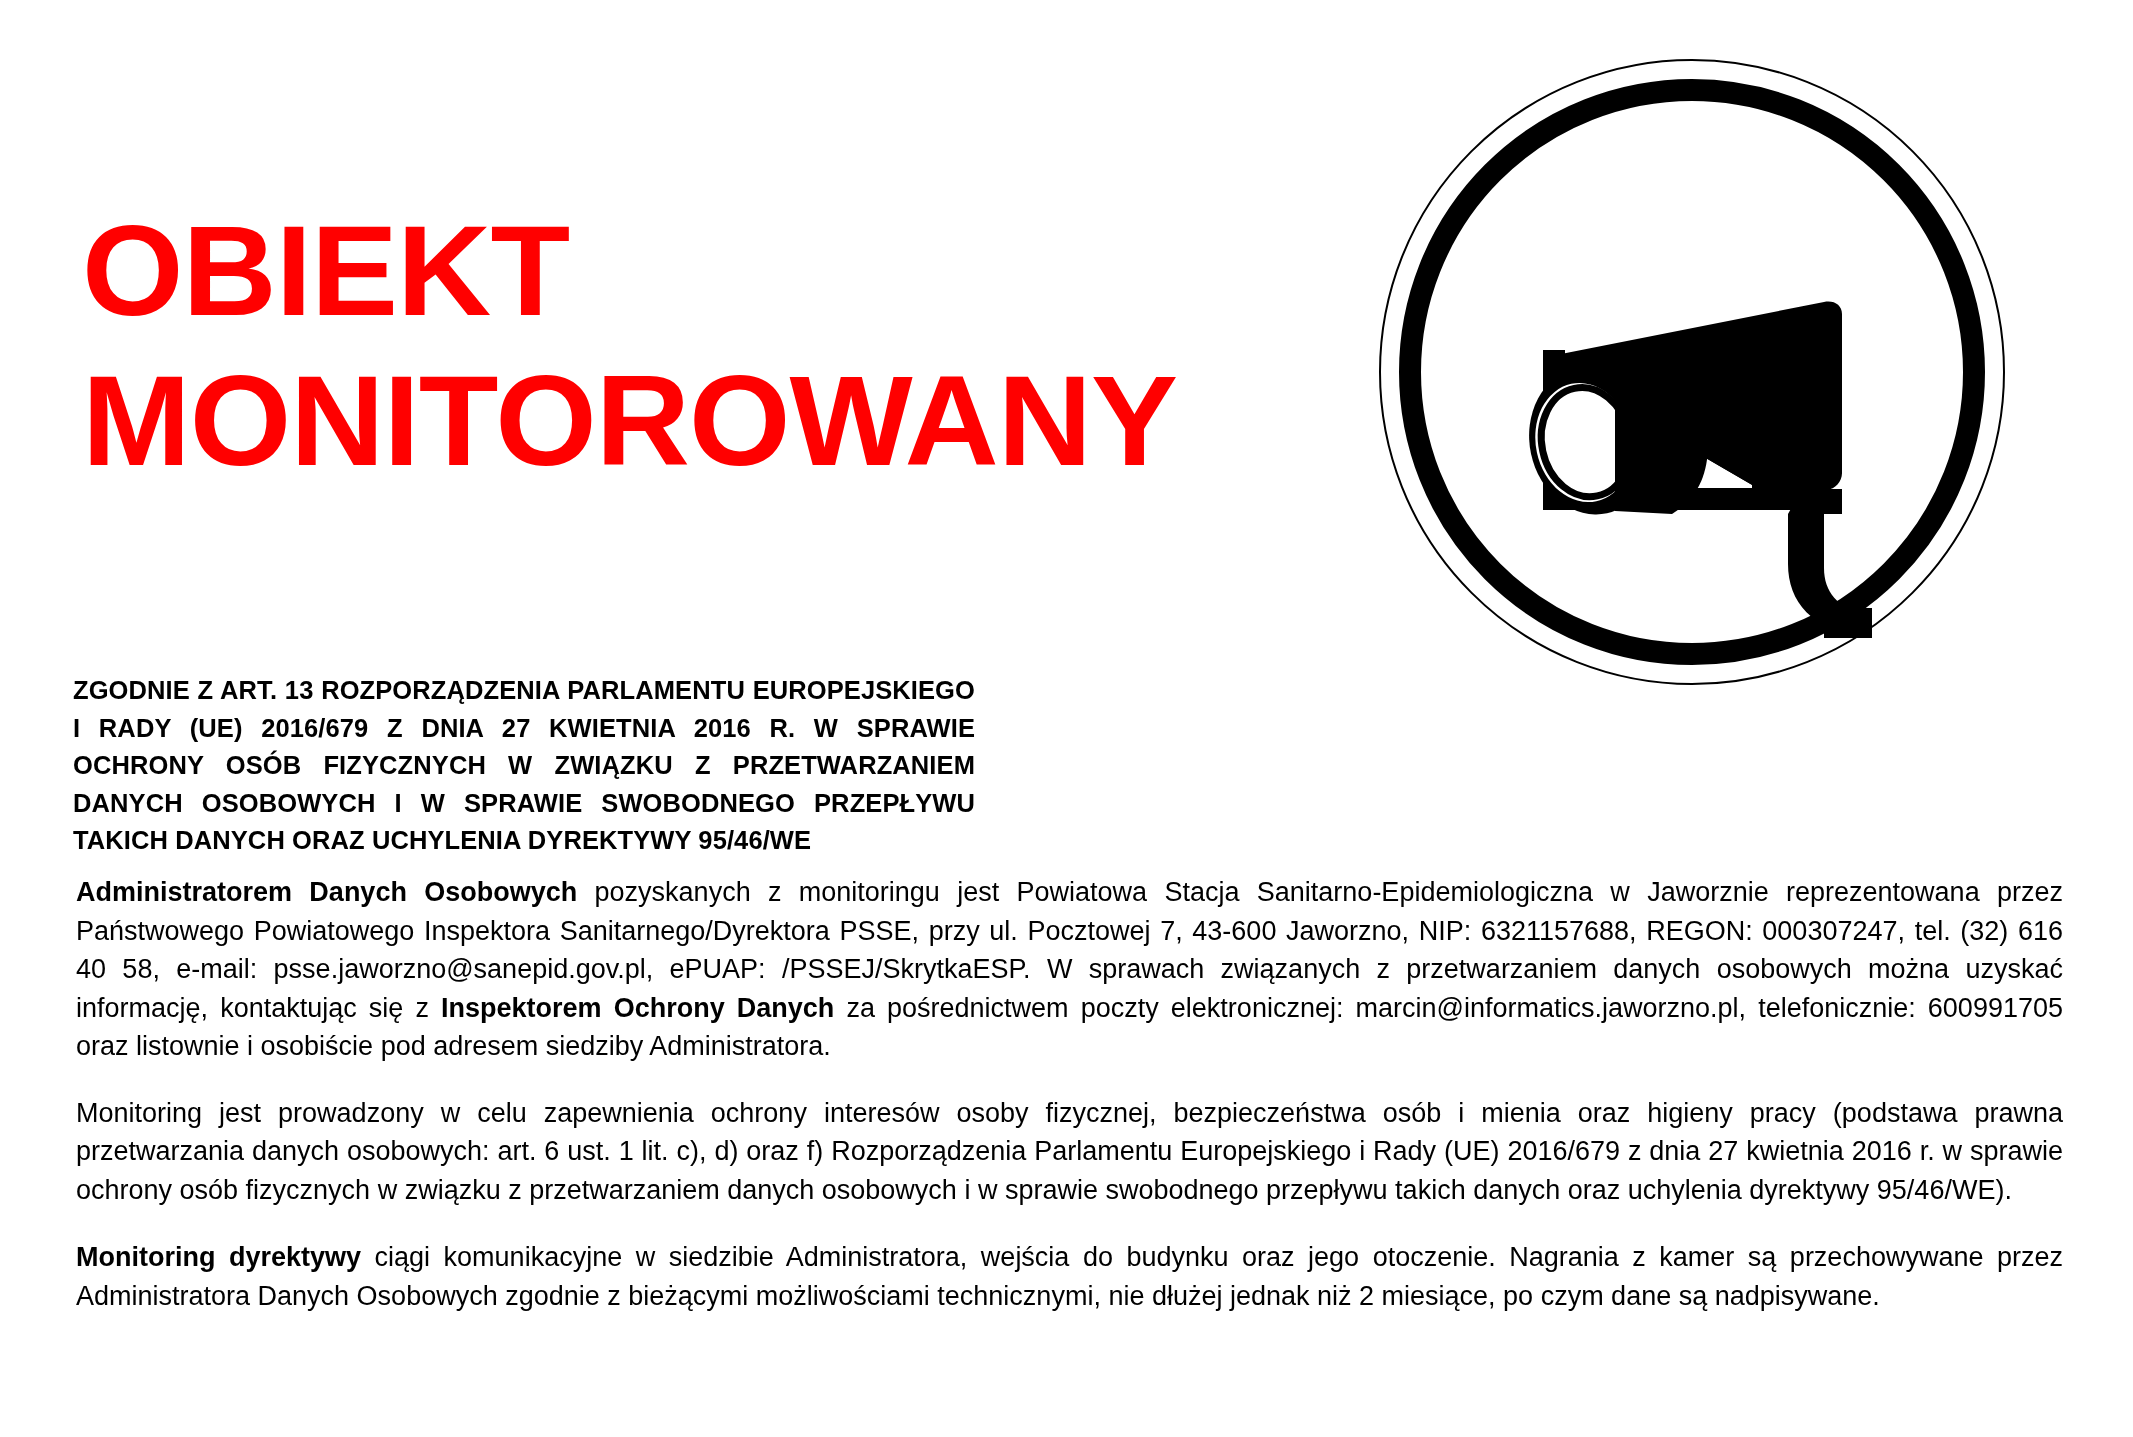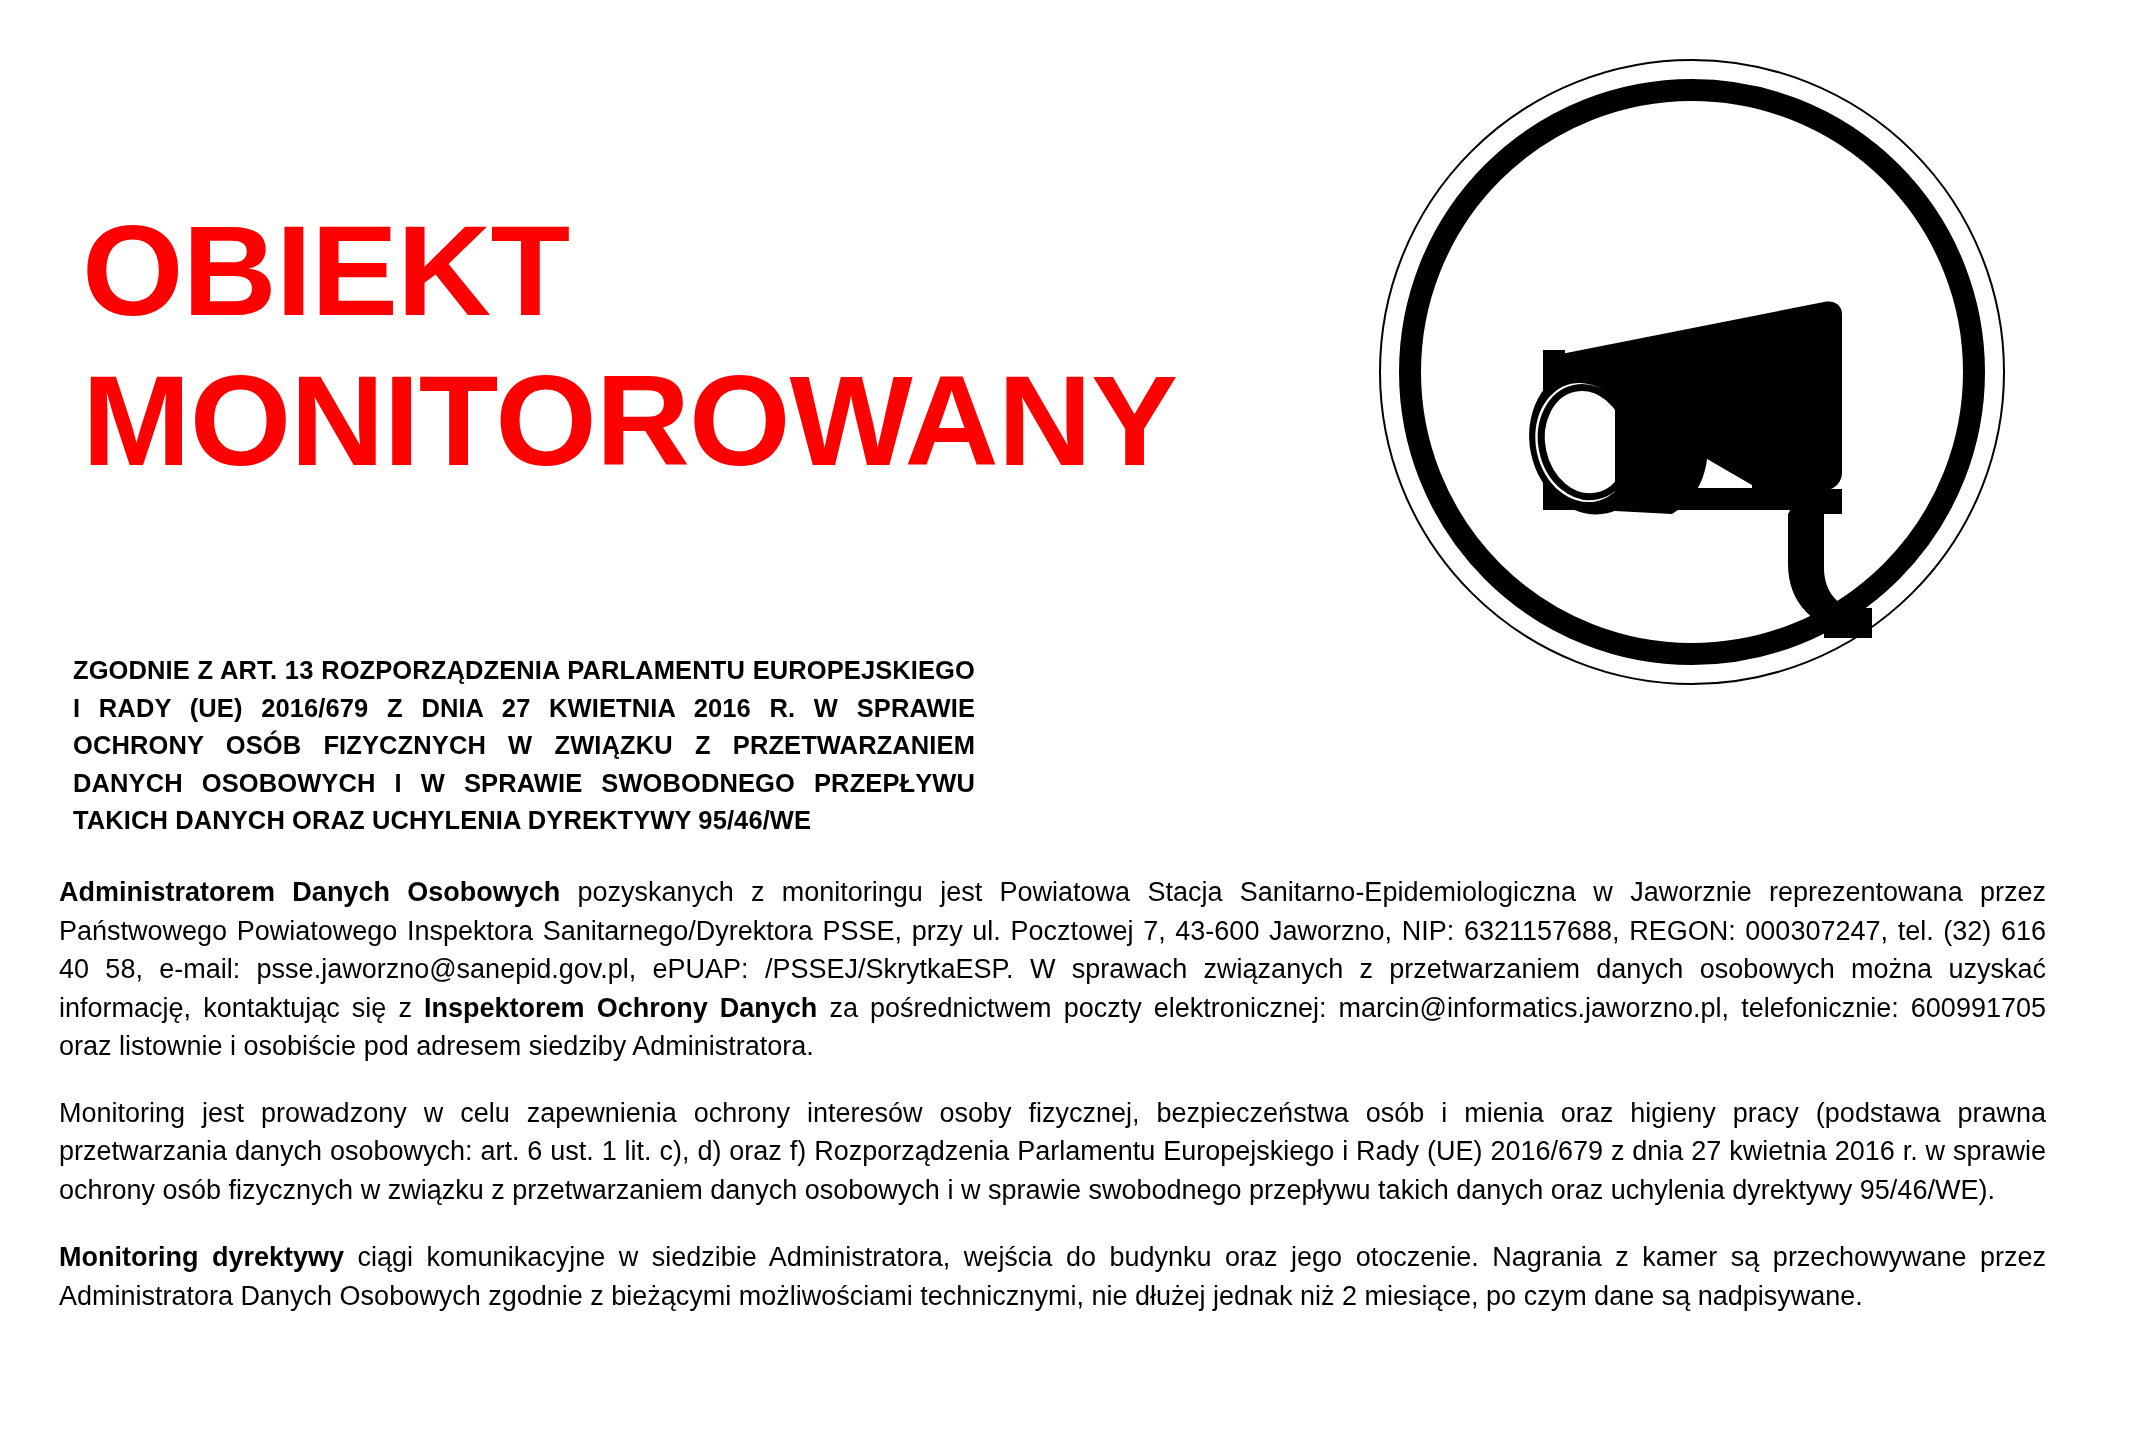--- a/index.html
+++ b/index.html
@@ -52,39 +52,39 @@
     letter-spacing: -1px;
     color: #ff0000;
     white-space: nowrap;
     transform: scaleX(1.02);
     transform-origin: left center;
   }
 
   
   .legal-heading {
     position: absolute;
-    top: 652px;
+    top: 672px;
     left: 73px;
     width: 902px;
     font-weight: 700;
     font-size: 25.5px;
     line-height: 37.5px;
     text-align: justify;
     text-align-last: left;
     letter-spacing: 0.1px;
   }
   .legal-heading .lastline {
     display: block;
   }
 
   
   .body-block {
     position: absolute;
     top: 873px;
-    left: 59px;
+    left: 76px;
     width: 1987px;
   }
   .para {
     font-size: 27px;
     line-height: 38.5px;
     text-align: justify;
     text-align-last: left;
     margin: 0 0 25px 0;
   }
   .para:last-child {

